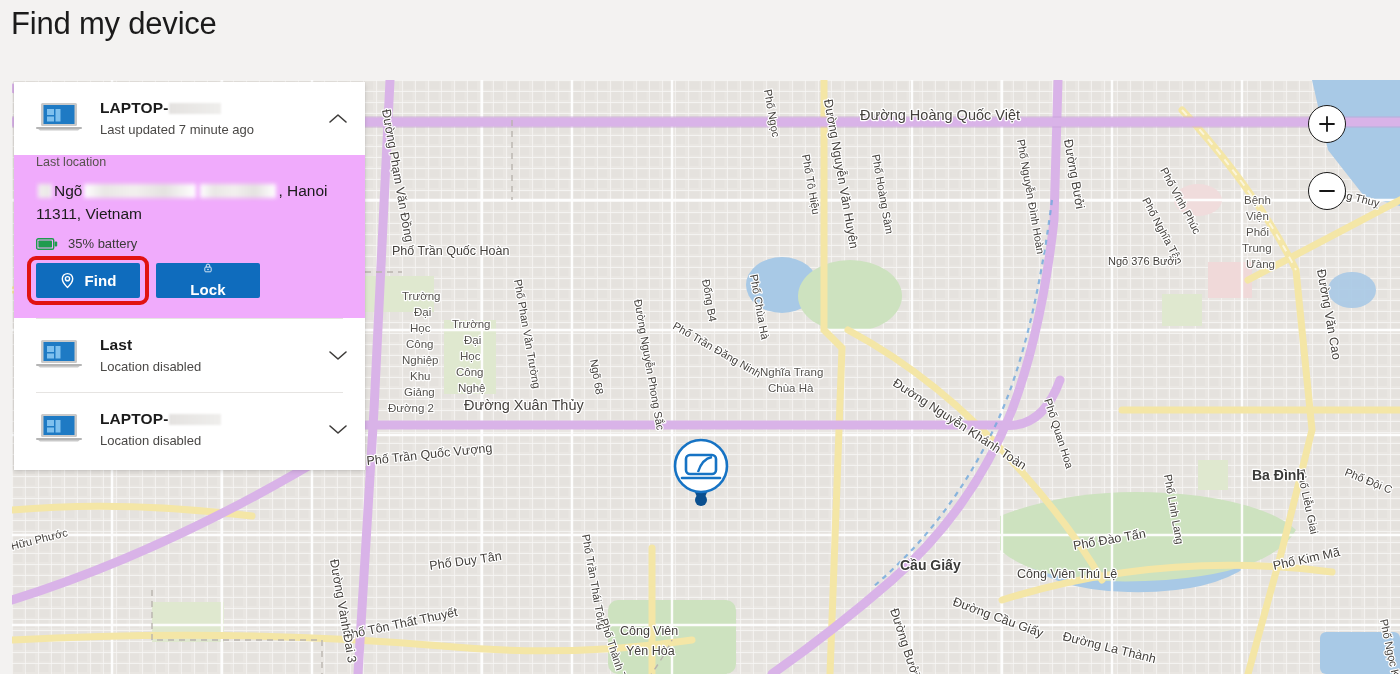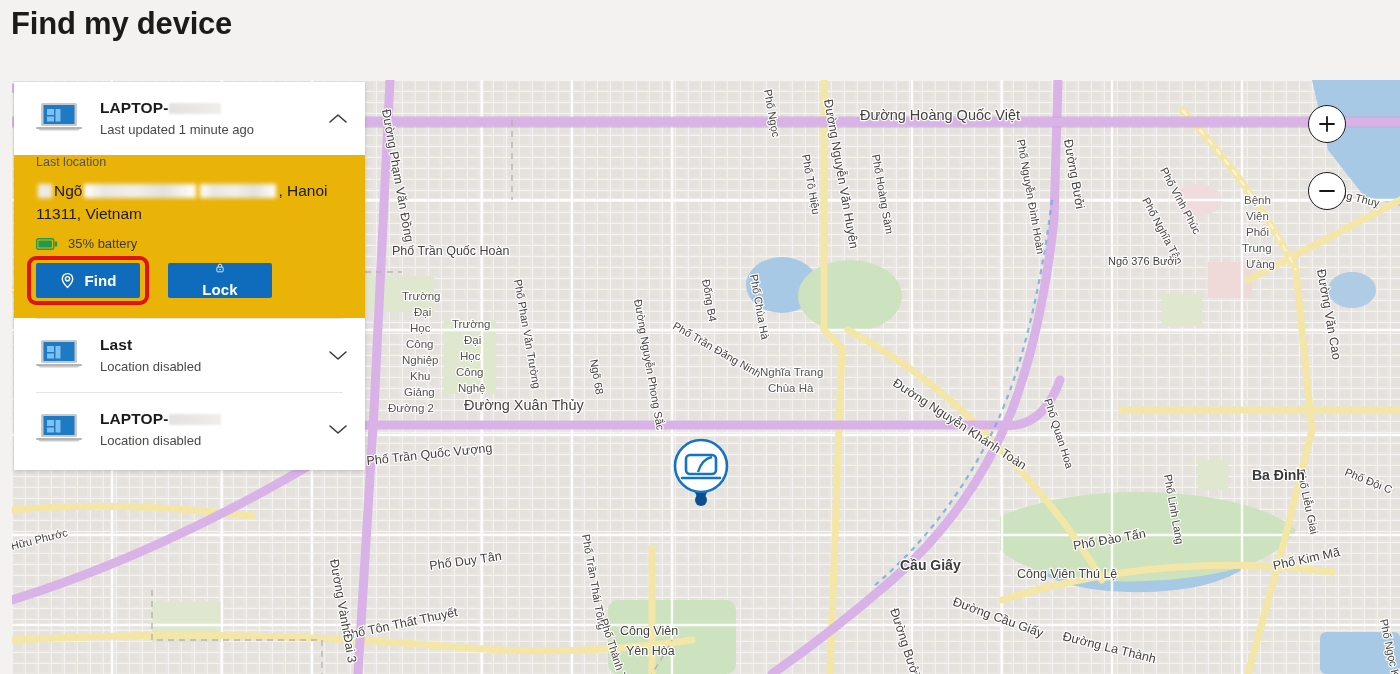--- a/index.html
+++ b/index.html
@@ -8,21 +8,21 @@
     background: #f3f2f1;
     font-family: "Liberation Sans", sans-serif;
     overflow: hidden;
   }
   .page { position: relative; width: 1400px; height: 674px; background: #f3f2f1; }
 
   .page-title {
     position: absolute;
     left: 11px; top: 6px;
     font-size: 31px;
-    font-weight: bold;
+    font-weight: normal;
     color: #1b1b1b;
     letter-spacing: -0.2px;
   }
 
   
   .map-wrap {
     position: absolute;
     left: 12px; top: 80px;
     width: 1388px; height: 594px;
     overflow: hidden;
@@ -96,21 +96,21 @@
   .device-sub {
     font-size: 13px;
     color: #4a4846;
     line-height: 19px;
     margin-top: 2px;
   }
   .chev { flex: 0 0 auto; width: 26px; height: 26px; display:flex; align-items:center; justify-content:center; }
 
   .device-detail {
     padding: 0 22px 6px 22px;
-    background: #eab308;
+    background: #f0abfc;
   }
   .detail-label {
     font-size: 12.5px;
     color: #56524e;
     margin-bottom: 10px;
   }
   .detail-address {
     font-size: 15.5px;
     color: #1b1b1b;
     line-height: 23px;
@@ -133,21 +133,21 @@
     display: flex;
     align-items: center;
     margin-bottom: 12px;
   }
   .battery-text {
     font-size: 13px;
     color: #3b3a38;
     margin-left: 10px;
   }
 
-  .btn-row { display: flex; gap: 12px; padding-bottom: 14px; position: relative; }
+  .btn-row { display: flex; gap: 0; padding-bottom: 14px; position: relative; }
   .act-btn {
     display: inline-flex;
     align-items: center;
     justify-content: center;
     gap: 8px;
     background: #0f6cbd;
     color: #ffffff;
     border: none;
     height: 35px;
     padding: 0 20px;
@@ -367,21 +367,21 @@
             <rect x="7.5" y="4" width="31" height="19" fill="#1e7ac4"></rect>
             <rect x="11" y="8" width="7" height="6" fill="#7fc0ee"></rect>
             <rect x="11" y="15.5" width="7" height="5" fill="#7fc0ee"></rect>
             <rect x="19.5" y="8" width="5" height="12.5" fill="#7fc0ee"></rect>
             <path d="M1 27 H45 L42 29.5 H4 Z" fill="#c9c9c9"></path>
             <rect x="0" y="26" width="46" height="2" rx="1" fill="#b5b5b5"></rect>
           </svg>
         </span>
         <span class="texts">
           <span class="device-name"><span>LAPTOP-</span><span class="redact"></span></span>
-          <div class="device-sub">Last updated 1 minute ago</div>
+          <div class="device-sub">Last updated 7 minute ago</div>
         </span>
         <span class="chev">
           <svg width="20" height="13" viewBox="0 0 20 13">
             <path d="M2 10 L10 3 L18 10" fill="none" stroke="#3d3b39" stroke-width="1.6" stroke-linecap="round" stroke-linejoin="round"></path>
           </svg>
         </span>
       </div>
 
       <div class="device-detail">
         <div class="detail-label">Last location</div>

